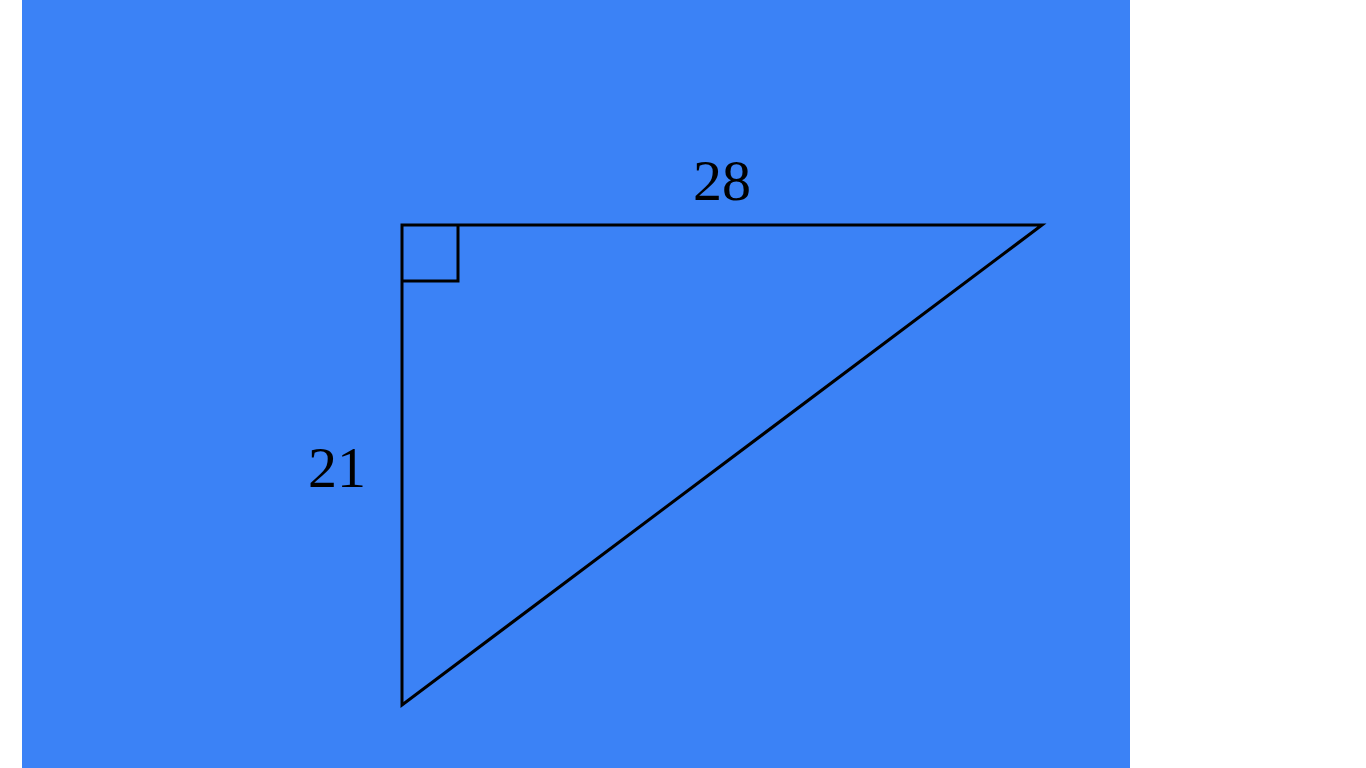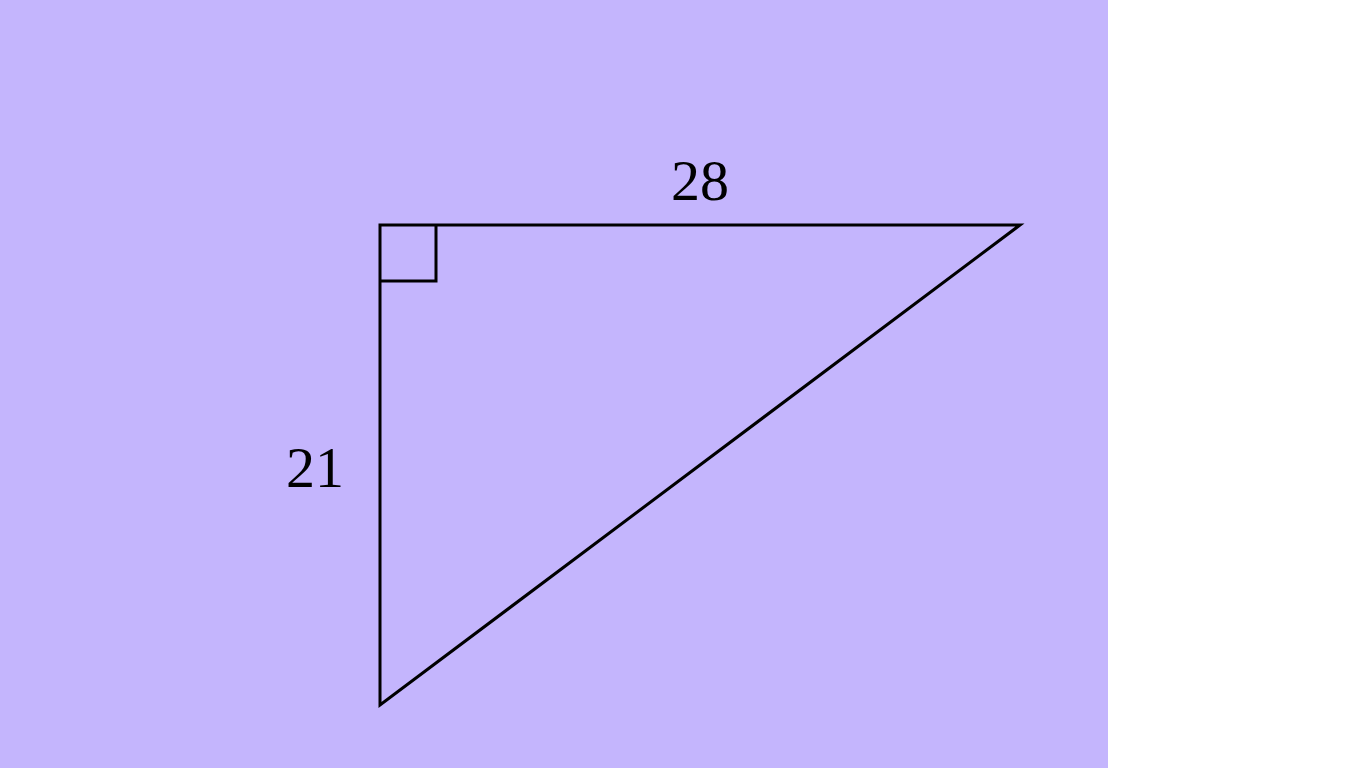--- a/index.html
+++ b/index.html
@@ -10,21 +10,22 @@
     overflow: hidden;
   }
   body {
     background: #ffffff;
     font-family: "Liberation Serif", "DejaVu Serif", serif;
   }
   .canvas {
     position: relative;
     width: 1108px;
     height: 768px;
-    background: #c4b5fd;
+    background: #3b82f6;
+    margin-left: 22px;
   }
   svg.figure {
     position: absolute;
     left: 0;
     top: 0;
   }
   text.side-label {
     font-family: "Liberation Serif", "DejaVu Serif", serif;
     font-size: 58px;
     fill: #000000;

